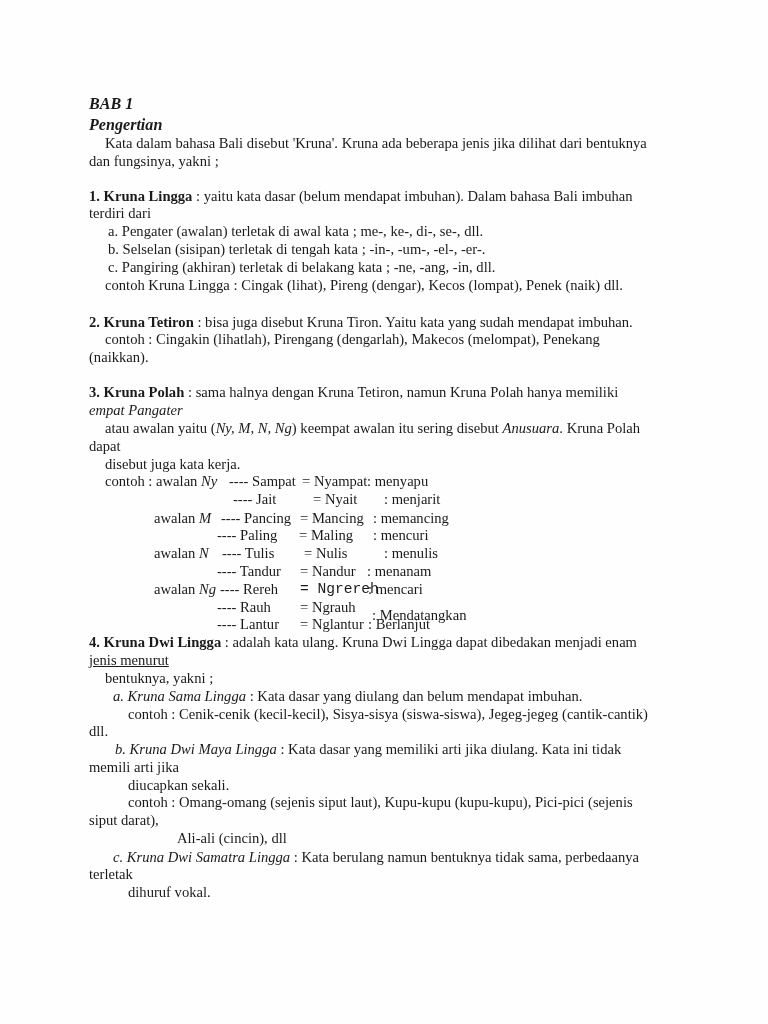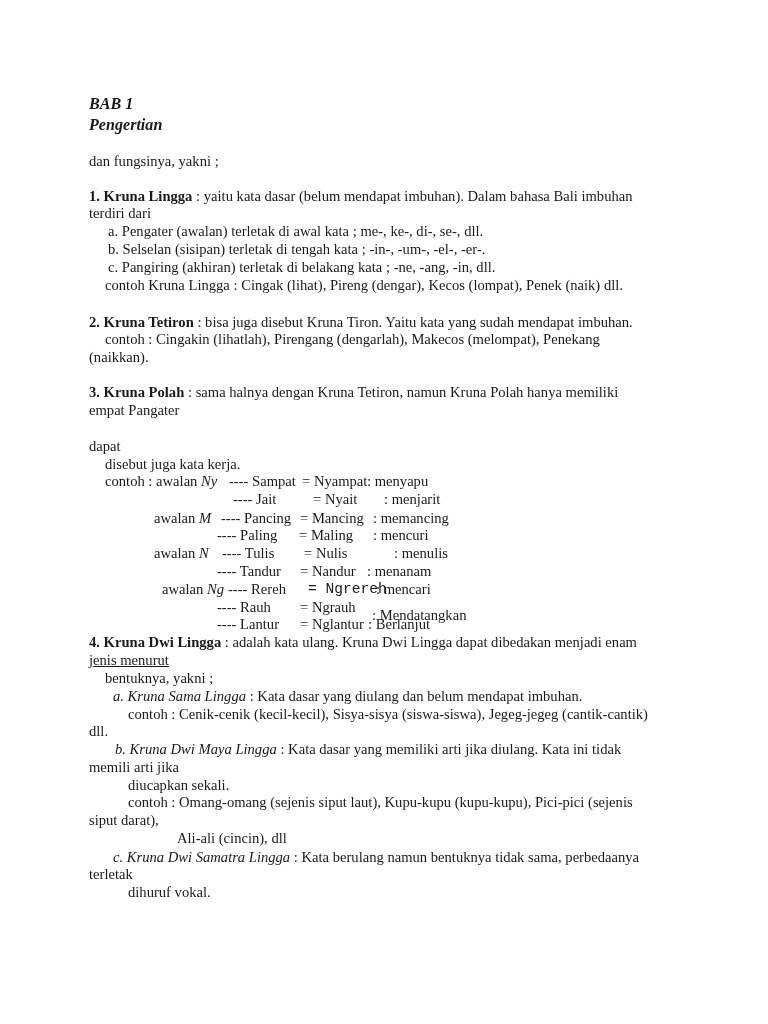--- a/index.html
+++ b/index.html
@@ -14,35 +14,37 @@
   .seg { position: absolute; top: 0; white-space: pre; }
 </style>
 </head>
 <body>
 
 <div class="page">
 
   <div class="ln h" style="left:89px; top:93px;">BAB 1</div>
   <div class="ln h" style="left:89px; top:114px;">Pengertian</div>
 
+  <div class="ln" style="left:105px; top:134px;">Kata dalam bahasa Bali disebut 'Kruna'. Kruna ada beberapa jenis jika dilihat dari bentuknya</div>
   <div class="ln" style="left:89px; top:152px;">dan fungsinya, yakni ;</div>
 
   <div class="ln" style="left:89px; top:187px;"><b>1. Kruna Lingga</b><span> : yaitu kata dasar (belum mendapat imbuhan). Dalam bahasa Bali imbuhan</span></div>
   <div class="ln" style="left:89px; top:204px;">terdiri dari</div>
   <div class="ln" style="left:108px; top:222px;">a. Pengater (awalan) terletak di awal kata ; me-, ke-, di-, se-, dll.</div>
   <div class="ln" style="left:108px; top:240px;">b. Selselan (sisipan) terletak di tengah kata ; -in-, -um-, -el-, -er-.</div>
   <div class="ln" style="left:108px; top:258px;">c. Pangiring (akhiran) terletak di belakang kata ; -ne, -ang, -in, dll.</div>
   <div class="ln" style="left:105px; top:276px;">contoh Kruna Lingga : Cingak (lihat), Pireng (dengar), Kecos (lompat), Penek (naik) dll.</div>
 
   <div class="ln" style="left:89px; top:313px;"><b>2. Kruna Tetiron</b><span> : bisa juga disebut Kruna Tiron. Yaitu kata yang sudah mendapat imbuhan.</span></div>
   <div class="ln" style="left:105px; top:330px;">contoh : Cingakin (lihatlah), Pirengang (dengarlah), Makecos (melompat), Penekang</div>
   <div class="ln" style="left:89px; top:348px;">(naikkan).</div>
 
   <div class="ln" style="left:89px; top:383px;"><b>3. Kruna Polah</b><span> : sama halnya dengan Kruna Tetiron, namun Kruna Polah hanya memiliki</span></div>
-  <div class="ln" style="left:89px; top:401px;">empat Pangater</div>
+  <div class="ln" style="left:89px; top:401px;font-style:italic;">empat Pangater</div>
+  <div class="ln" style="left:105px; top:419px;"><span>atau awalan yaitu (</span><i>Ny, M, N, Ng</i><span>) keempat awalan itu sering disebut </span><i>Anusuara</i><span>. Kruna Polah</span></div>
   <div class="ln" style="left:89px; top:437px;">dapat</div>
   <div class="ln" style="left:105px; top:455px;">disebut juga kata kerja.</div>
 
   <div>
 
     <div class="ln" style="left:0; top:472px; width:768px; height:18px;">
       <span class="seg" style="left:105px;"><span>contoh : </span><span>awalan </span><i>Ny</i></span>
       <span class="seg" style="left:229px;">---- Sampat</span>
       <span class="seg" style="left:302px;">= Nyampat</span>
       <span class="seg" style="left:367px;">: menyapu</span>
@@ -64,30 +66,30 @@
     <div class="ln" style="left:0; top:526px; width:732px; height:18px;">
       <span class="seg" style="left:217px;">---- Paling</span>
       <span class="seg" style="left:299px;">= Maling</span>
       <span class="seg" style="left:373px;">: mencuri</span>
     </div>
 
     <div class="ln" style="left:0; top:544px; width:768px; height:18px;padding-left:16px;">
       <span class="seg" style="left:154px;"><span>awalan </span><i>N</i></span>
       <span class="seg" style="left:222px;">---- Tulis</span>
       <span class="seg" style="left:304px;">= Nulis</span>
-      <span class="seg" style="left:394px;">: menulis</span>
+      <span class="seg" style="left:384px;">: menulis</span>
     </div>
 
     <div class="ln" style="left:0; top:562px; width:768px; height:18px;">
       <span class="seg" style="left:217px;">---- Tandur</span>
       <span class="seg" style="left:300px;">= Nandur</span>
       <span class="seg" style="left:367px;">: menanam</span>
     </div>
 
-    <div class="ln" style="left:8px; top:580px; width:684px; height:18px;">
+    <div class="ln" style="left:0; top:580px; width:684px; height:18px;">
       <span class="seg" style="left:154px;"><span>awalan </span><i>Ng</i></span>
       <span class="seg" style="left:220px;">---- Rereh</span>
       <span class="seg" style="left:300px;font-family:Liberation Mono, monospace;">= Ngrereh</span>
       <span class="seg" style="left:368px;">: mencari</span>
     </div>
 
     <div class="ln" style="left:0; top:598px; width:704px; height:18px;">
       <span class="seg" style="left:217px;">---- Rauh</span>
       <span class="seg" style="left:300px;">= Ngrauh</span>
       <span class="seg" style="left:372px;margin-top:8px;">: Mendatangkan</span>

